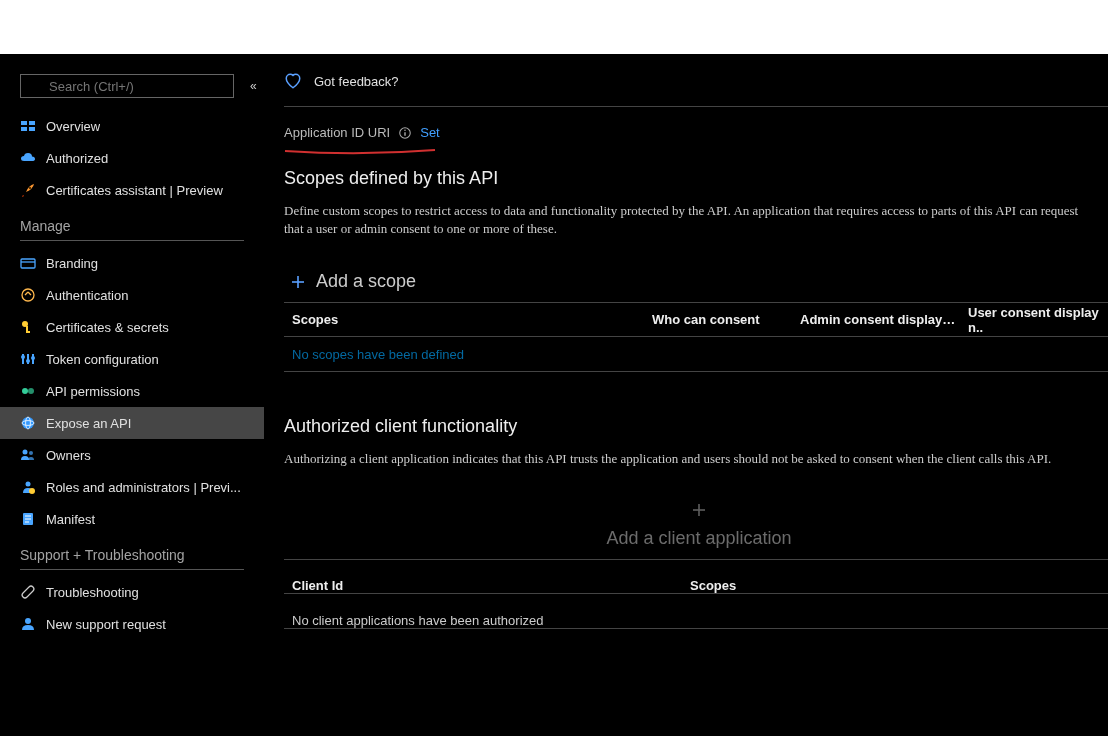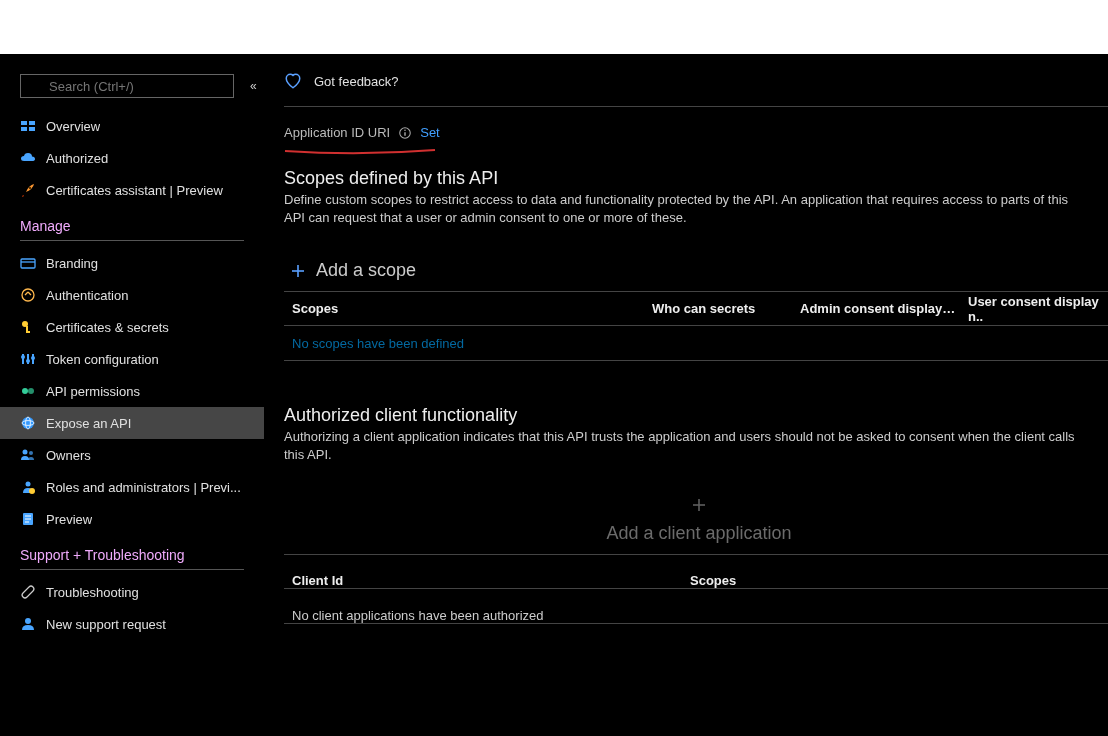--- a/index.html
+++ b/index.html
@@ -93,21 +93,21 @@
       width: 16px;
       height: 16px;
       flex-shrink: 0;
       display: flex;
       align-items: center;
       justify-content: center;
       font-size: 14px;
     }
     .section-header {
       font-size: 14px;
-      color: #f0abfc;
+      color: #a3a3a3;
       margin-top: 12px;
       margin-bottom: 6px;
       padding-bottom: 6px;
       border-bottom: 1px solid #555;
       width: 224px;
     }
     .content {
       flex: 1;
       padding: 18px 0 0 20px;
       overflow: hidden;
@@ -147,23 +147,24 @@
     }
     .section-title {
       font-size: 18px;
       font-weight: 400;
       color: #eee;
       margin-top: 28px;
     }
     .section-desc {
       font-size: 13px;
       color: #ccc;
-      margin-top: 2px;
+      margin-top: 13px;
       line-height: 1.35;
       padding-right: 20px;
+      font-family: Liberation Serif, serif;
     }
     .add-row {
       display: flex;
       align-items: center;
       gap: 10px;
       margin-top: 34px;
       font-size: 18px;
       cursor: pointer;
       padding-left: 6px;
     }
@@ -337,21 +338,21 @@
     </div>
     <div class="nav-item">
       <span class="nav-icon">
           <svg viewBox="0 0 16 16">
             <rect x="3" y="2" width="10" height="12" rx="1" fill="#49a5ff"></rect>
             <line x1="5" y1="5" x2="11" y2="5" stroke="#fff" stroke-width="1"></line>
             <line x1="5" y1="8" x2="11" y2="8" stroke="#fff" stroke-width="1"></line>
             <line x1="5" y1="11" x2="9" y2="11" stroke="#fff" stroke-width="1"></line>
           </svg>
         </span>
-      <span class="label">Preview</span>
+      <span class="label">Manifest</span>
     </div>
 
     <div class="section-header">Support + Troubleshooting</div>
 
     <div class="nav-item">
       <span class="nav-icon">
           <svg viewBox="0 0 16 16">
             <path d="M13 3 Q15 5 13 7 L7 13 Q5 15 3 13 Q1 11 3 9 L9 3 Q11 1 13 3 Z" fill="none" stroke="#ccc" stroke-width="1.2"></path>
           </svg>
         </span>
@@ -402,21 +403,21 @@
             <line x1="8" y1="2" x2="8" y2="14"></line>
             <line x1="2" y1="8" x2="14" y2="8"></line>
           </svg>
       </span>
       <span>Add a scope</span>
     </div>
 
     <div class="table">
       <div class="table-row header">
         <div class="c1">Scopes</div>
-        <div class="c2">Who can secrets</div>
+        <div class="c2">Who can consent</div>
         <div class="c3">Admin consent display…</div>
         <div class="c4">User consent display n..</div>
       </div>
       <div class="table-row empty">
         <span>No scopes have been defined</span>
       </div>
     </div>
 
     <div class="section-title" style="margin-top:44px;">Authorized client functionality</div>
     <div class="section-desc">Authorizing a client application indicates that this API trusts the application and users should not be asked to consent when the client calls this API.</div>

